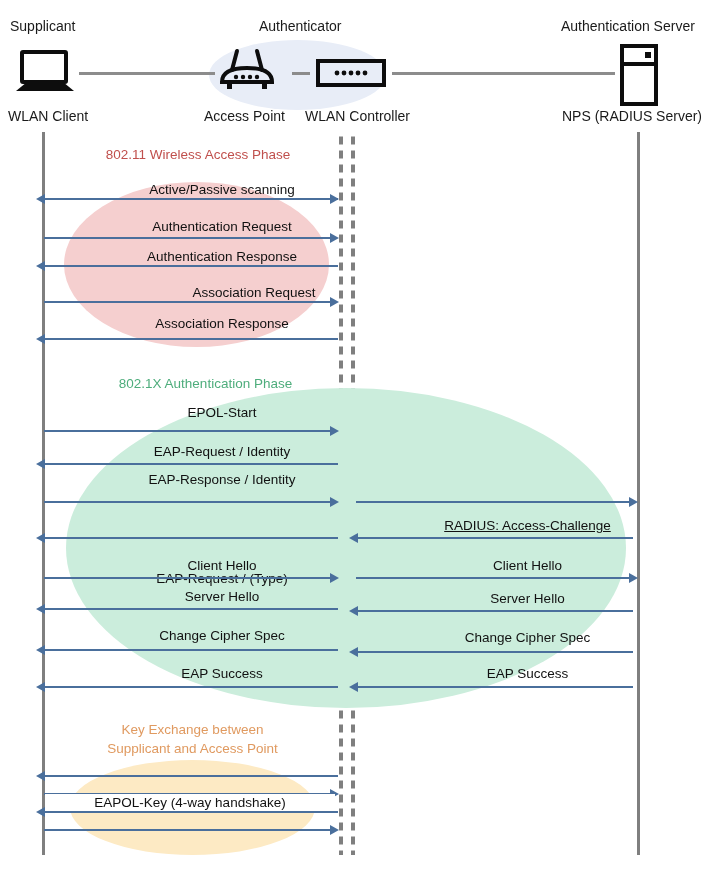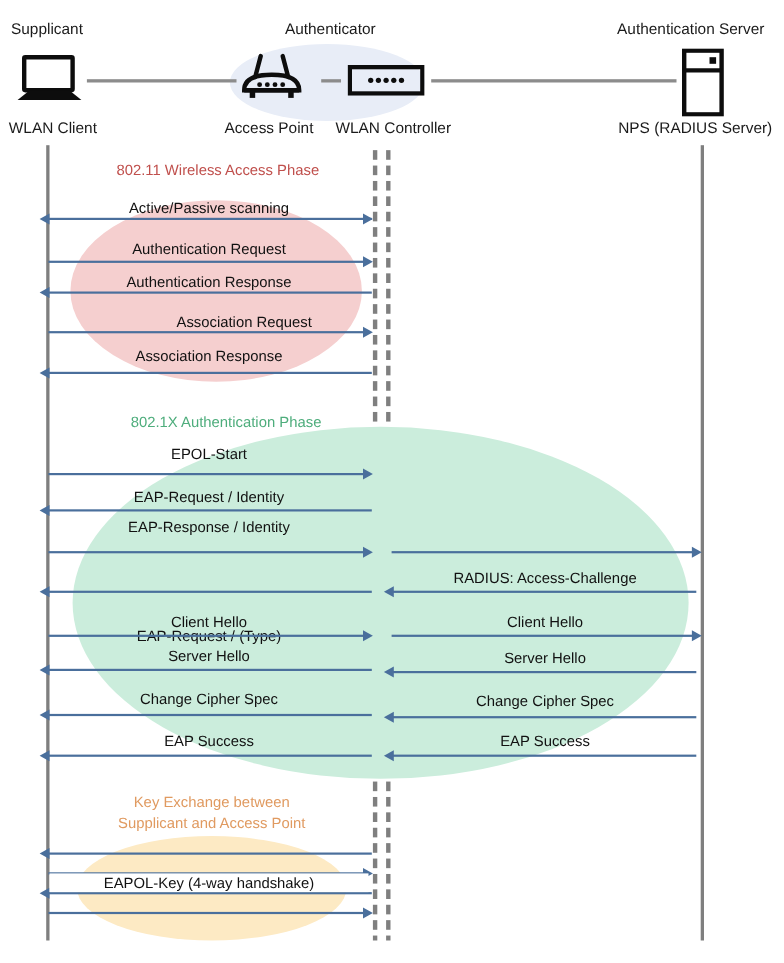--- a/index.html
+++ b/index.html
@@ -28,21 +28,21 @@
   .ph-orange{background:#fdeac4;}
 
   
   .phase-title{position:absolute;font-size:13.5px;white-space:nowrap;text-align:center;line-height:18px;}
 
   
   .msg{position:absolute;height:2px;background:#4a6f9c;}
   .ah{position:absolute;width:0;height:0;}
   .ah-r{border-top:5px solid transparent;border-bottom:5px solid transparent;border-left:9px solid #4a6f9c;}
   .ah-l{border-top:5px solid transparent;border-bottom:5px solid transparent;border-right:9px solid #4a6f9c;}
-  .msg-label{position:absolute;font-size:13.5px;color:#111;white-space:nowrap;text-align:center;}
+  .msg-label{position:absolute;font-size:13.5px;color:#111;white-space:nowrap;text-align:center;padding-left:32px;}
 </style>
 </head>
 <body>
 
 <div id="stage">
 
   <div class="hdr-label" style="left:10px;top:18px;">Supplicant</div>
   <div class="hdr-label" style="left:259px;top:18px;">Authenticator</div>
   <div class="hdr-label" style="left:561px;top:18px;">Authentication Server</div>
 
@@ -144,21 +144,21 @@
 
   <div class="msg" style="left:356px;top:501px;width:275px;"></div>
   <div class="ah ah-r" style="left:629px;top:497px;"></div>
 
   <div class="msg" style="left:44px;top:537px;width:294px;"></div>
   <div class="ah ah-l" style="left:36px;top:533px;"></div>
   <div class="msg-label" style="left:45px;top:531px;width:290px;margin-top:40px;">EAP-Request / (Type)</div>
 
   <div class="msg" style="left:356px;top:537px;width:277px;"></div>
   <div class="ah ah-l" style="left:349px;top:533px;"></div>
-  <div class="msg-label" style="left:358px;top:518px;width:275px;">RADIUS: Access-Challenge</div>
+  <div class="msg-label" style="left:358px;top:518px;width:275px;text-decoration:underline;">RADIUS: Access-Challenge</div>
 
   <div class="msg" style="left:44px;top:577px;width:292px;"></div>
   <div class="ah ah-r" style="left:330px;top:573px;"></div>
   <div class="msg-label" style="left:45px;top:558px;width:290px;">Client Hello</div>
 
   <div class="msg" style="left:356px;top:577px;width:275px;"></div>
   <div class="ah ah-r" style="left:629px;top:573px;"></div>
   <div class="msg-label" style="left:358px;top:558px;width:275px;">Client Hello</div>
 
   <div class="msg" style="left:44px;top:608px;width:294px;"></div>

